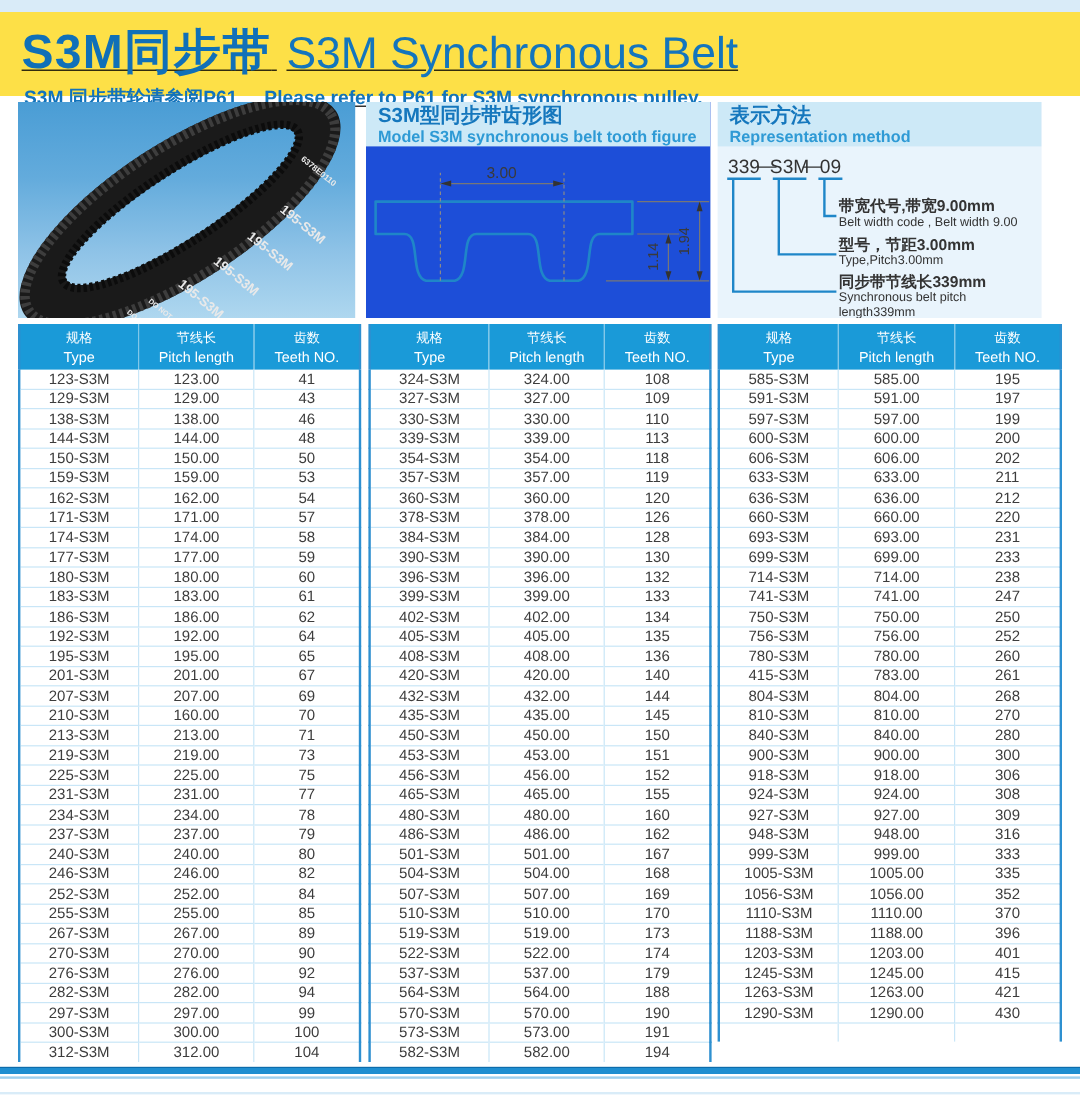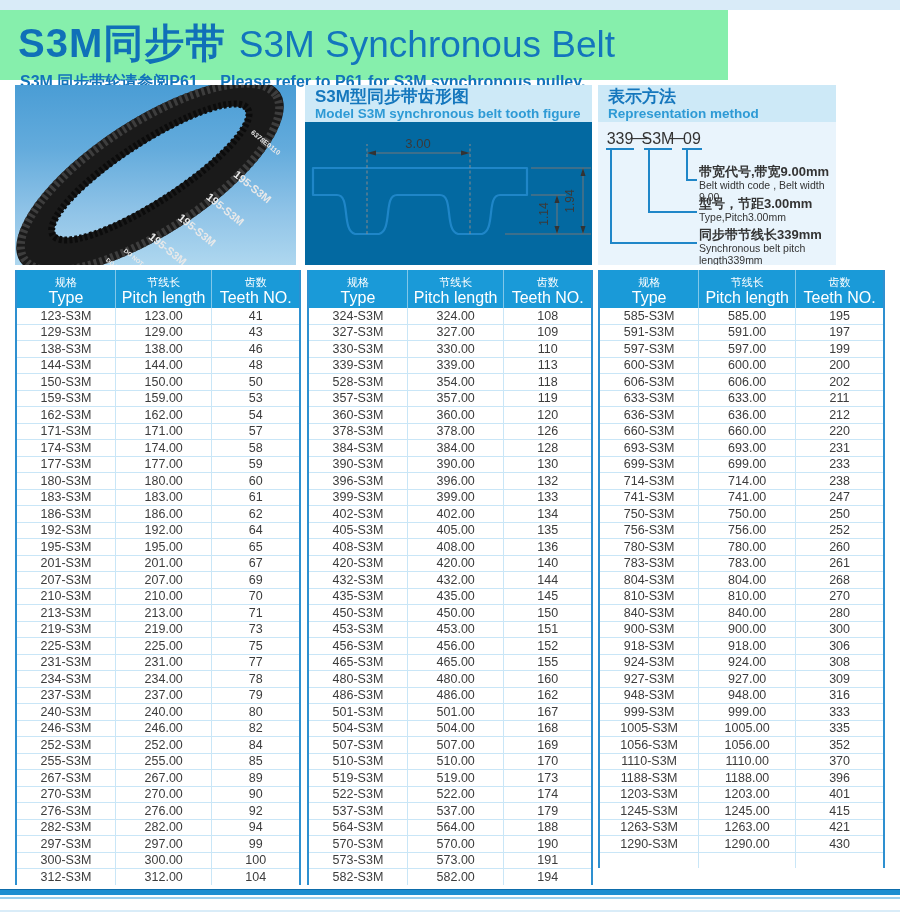--- a/index.html
+++ b/index.html
@@ -1,33 +1,33 @@
 <!DOCTYPE html>
 <html><head>
 <meta charset="utf-8">
 <style>
   html,body{margin:0;padding:0;background:#fff;}
   .page{position:relative;width:900px;height:917px;background:#ffffff;
         font-family:"Liberation Sans",sans-serif;overflow:hidden;}
 
   
   .top-strip{position:absolute;left:0;top:0;width:900px;height:10px;background:#d9ebf8;}
-  .header{position:absolute;left:0;top:10px;width:728px;height:70px;background:#86efac;}
+  .header{position:absolute;left:0;top:10px;width:900px;height:70px;background:#fde047;text-decoration:underline;}
   .title-line{padding:6px 0 0 18px;white-space:nowrap;}
   .title-zh{font-size:40px;font-weight:bold;color:#1070b8;letter-spacing:1px;}
   .title-en{font-size:37px;font-weight:normal;color:#1375bd;margin-left:8px;}
   .subtitle{padding:1px 0 0 20px;font-size:16px;font-weight:bold;color:#1273bb;}
   .subtitle .sub-en{margin-left:18px;}
 
   
   .panel{position:absolute;top:85px;height:180px;overflow:hidden;}
   .photo-panel{left:15px;width:281px;
      background:linear-gradient(180deg,#4a9dd5 0%,#63abdc 35%,#8fc3e7 70%,#aed7ef 100%);}
-  .diagram-panel{left:305px;width:287px;background:#0369a1;}
-  .repr-panel{left:598px;width:238px;background:#e9f4fc;}
+  .diagram-panel{left:305px;width:287px;background:#1d4ed8;}
+  .repr-panel{left:598px;width:270px;background:#e9f4fc;}
   .panel-head{height:37px;background:#cde9f7;padding-left:10px;box-sizing:border-box;}
   .ph-zh{font-size:17px;font-weight:bold;color:#1577bd;line-height:20px;padding-top:2px;}
   .ph-en{font-size:13.5px;font-weight:bold;color:#2e9ad5;line-height:14px;}
   .panel-body{position:relative;height:143px;}
   .panel-body svg{position:absolute;left:0;top:0;}
   svg text{font-family:"Liberation Sans",sans-serif;}
 
   
   .callout{position:absolute;left:101px;color:#333;}
   .callout .c-zh{font-size:13px;font-weight:bold;line-height:15px;}
@@ -39,21 +39,21 @@
   
   .spec-wrap{position:absolute;top:270px;}
   .spec-wrap.t1{left:15px;width:286px;}
   .spec-wrap.t2{left:307px;width:286px;}
   .spec-wrap.t3{left:598px;width:287px;}
   table.spec{border-collapse:collapse;table-layout:fixed;width:100%;
              border-left:2px solid #2e90d0;border-right:2px solid #2e90d0;}
   table.spec th{background:#1a9ad8;color:#fff;height:38px;padding:0;vertical-align:middle;}
   table.spec th + th{border-left:1px solid rgba(255,255,255,0.45);}
   table.spec th .zh{display:block;font-size:11px;font-weight:normal;line-height:17px;margin-top:1px;}
-  table.spec th .en{display:block;font-size:16px;font-weight:normal;line-height:14px;text-align:center;}
+  table.spec th .en{display:block;font-size:12px;font-weight:normal;line-height:14px;text-align:center;}
   table.spec td{height:15.5px;font-size:12.5px;color:#3c3c3c;text-align:center;
                 padding:0;vertical-align:middle;border-top:1px solid #c9e6f7;}
   table.spec tbody tr:first-child td{border-top:none;}
   table.spec td + td{border-left:1px solid #c9e6f7;}
   table.spec col.c1{width:35%;} table.spec col.c2{width:34%;} table.spec col.c3{width:31%;}
 
   
   .rule-thick{position:absolute;left:0;top:889px;width:900px;height:6px;
               background:linear-gradient(180deg,#0d6cab 0px,#0d6cab 1px,#1e8ed1 1px,#1e8ed1 6px);}
   .rule-thin{position:absolute;left:0;top:897px;width:900px;height:2px;background:#9ccfee;}
@@ -271,21 +271,21 @@
             <td>201.00</td>
             <td>67</td>
           </tr>
           <tr>
             <td>207-S3M</td>
             <td>207.00</td>
             <td>69</td>
           </tr>
           <tr>
             <td>210-S3M</td>
-            <td>210.00</td>
+            <td>160.00</td>
             <td>70</td>
           </tr>
           <tr>
             <td>213-S3M</td>
             <td>213.00</td>
             <td>71</td>
           </tr>
           <tr>
             <td>219-S3M</td>
             <td>219.00</td>
@@ -408,21 +408,21 @@
             <td>330-S3M</td>
             <td>330.00</td>
             <td>110</td>
           </tr>
           <tr>
             <td>339-S3M</td>
             <td>339.00</td>
             <td>113</td>
           </tr>
           <tr>
-            <td>528-S3M</td>
+            <td>354-S3M</td>
             <td>354.00</td>
             <td>118</td>
           </tr>
           <tr>
             <td>357-S3M</td>
             <td>357.00</td>
             <td>119</td>
           </tr>
           <tr>
             <td>360-S3M</td>
@@ -666,21 +666,21 @@
             <td>756-S3M</td>
             <td>756.00</td>
             <td>252</td>
           </tr>
           <tr>
             <td>780-S3M</td>
             <td>780.00</td>
             <td>260</td>
           </tr>
           <tr>
-            <td>783-S3M</td>
+            <td>415-S3M</td>
             <td>783.00</td>
             <td>261</td>
           </tr>
           <tr>
             <td>804-S3M</td>
             <td>804.00</td>
             <td>268</td>
           </tr>
           <tr>
             <td>810-S3M</td>

